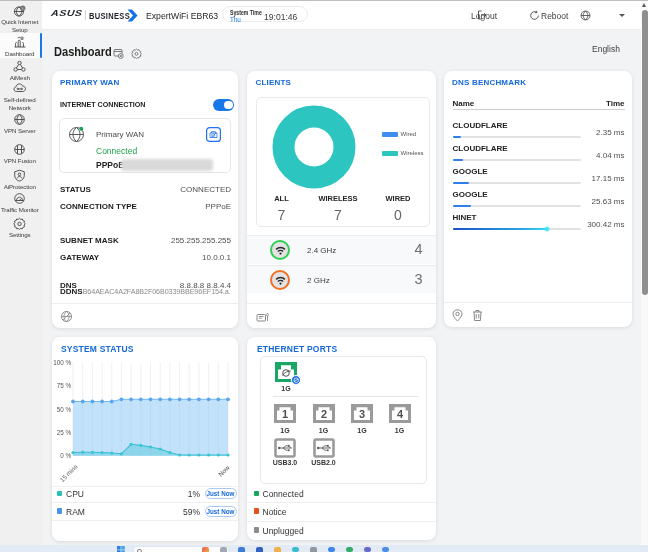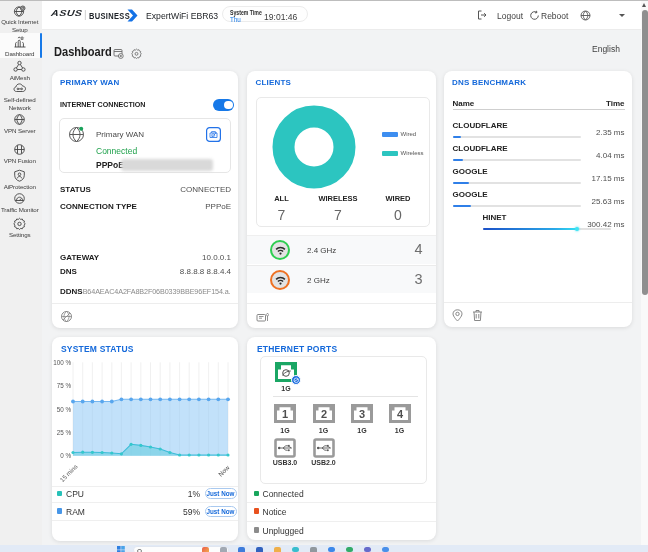--- a/index.html
+++ b/index.html
@@ -73,25 +73,29 @@
         </svg>
   </div>
   <div class="wrow" style="top:112px;">
         <span class="row-label">STATUS</span>
         <span class="rv">CONNECTED</span>
       </div>
   <div class="wrow" style="top:129px;">
         <span class="row-label">CONNECTION TYPE</span>
         <span class="rv">PPPoE</span>
       </div>
+  <div class="wrow" style="top:163px;">
+        <span class="row-label">SUBNET MASK</span>
+        <span class="rv">255.255.255.255</span>
+      </div>
   <div class="wrow" style="top:180px;">
         <span class="row-label">GATEWAY</span>
         <span class="rv">10.0.0.1</span>
       </div>
-  <div class="wrow" style="top:194px;text-align:right;">
+  <div class="wrow" style="top:208px;text-align:right;">
         <span class="row-label">DNS</span>
         <span class="rv">8.8.8.8 8.8.4.4</span>
       </div>
   <div class="wrow" style="top:214px;">
         <span class="row-label">DDNS</span>
         <span style="color:#8a8a8a;font-size:7.2px;letter-spacing:-0.1px;white-space:nowrap;overflow:hidden;max-width:152px;">B64AEAC4A2FA8B2F06B0339BBE96EF154.a...</span>
       </div>
   <div class="cfoot">
     <svg class="abs" style="left:8px;top:6px;" width="13" height="13" viewBox="0 0 13 13" fill="none" stroke="#7a7a7a" stroke-width="0.9">
           <circle cx="6.5" cy="6.5" r="5"></circle>
@@ -173,21 +177,21 @@
         <div class="dt">17.15 ms</div>
         <div class="track"></div>
         <div class="fill" style="width:16px;"></div>
       </div>
   <div class="dnsrow" style="top:117px;">
         <div class="dn">GOOGLE</div>
         <div class="dt">25.63 ms</div>
         <div class="track"></div>
         <div class="fill" style="width:18px;"></div>
       </div>
-  <div class="dnsrow" style="top:140px;margin-left:30px;">
+  <div class="dnsrow" style="top:140px;">
         <div class="dn">HINET</div>
         <div class="dt">300.42 ms</div>
         <div class="track"></div>
         <div class="fill" style="width:95px;background:linear-gradient(90deg,#1b50c8,#2aa8e8 75%,#35e0f2);"></div>
         <div class="abs" style="left:92px;top:16px;width:4px;height:4px;border-radius:50%;background:#40e4f2;box-shadow:0 0 2.5px #35d8ee;"></div>
       </div>
   <div class="cfoot">
     <svg class="abs" style="left:8px;top:6px;" width="11" height="13" viewBox="0 0 11 13" fill="none" stroke="#7a7a7a" stroke-width="0.9">
           <path d="M5.5 12C5.5 12 1 7.6 1 4.9 1 2.4 3 0.8 5.5 0.8S10 2.4 10 4.9C10 7.6 5.5 12 5.5 12z"></path>
           <circle cx="5.5" cy="4.9" r="1.7"></circle>
@@ -429,21 +433,21 @@
     </svg>
  <div class="abs" style="left:104px;top:9.5px;font-size:9.5px;color:#23262a;transform:scaleX(0.91);transform-origin:left top;">ExpertWiFi EBR63</div>
  <div class="abs" style="left:180px;top:5.5px;width:86px;height:16.5px;border:1px solid #ececec;border-radius:9px;background:#fefefe;">
    <div class="abs" style="left:7px;top:2.5px;font-size:6.3px;font-weight:bold;color:#2a2a2a;transform:scaleX(0.82);transform-origin:left top;">System Time</div>
    <div class="abs" style="left:7px;top:9px;font-size:6.3px;color:#1779e8;">Thu</div>
    <div class="abs" style="left:41px;top:4px;font-size:9.5px;color:#3c3c3c;transform:scaleX(0.9);transform-origin:left top;">19:01:46</div>
  </div>
  <svg class="abs" style="left:434.5px;top:10px;" width="10" height="10" viewBox="0 0 10 10" fill="none" stroke="#555" stroke-width="1">
       <path d="M4.5 1H1.5v8h3M4 5h5M7.2 3.2L9 5 7.2 6.8"></path>
     </svg>
- <div class="abs" style="left:455px;top:10.5px;font-size:8.5px;color:#3f3f3f;">Logout</div>
+ <div class="abs" style="left:429px;top:10.5px;font-size:8.5px;color:#3f3f3f;">Logout</div>
  <svg class="abs" style="left:487px;top:9.5px;" width="11" height="11" viewBox="0 0 11 11" fill="none" stroke="#555" stroke-width="1">
       <path d="M9.3 5.5a3.8 3.8 0 1 1-1.6-3.1M7.5 0.8l0.4 1.8-1.9 0.3"></path>
     </svg>
  <div class="abs" style="left:499px;top:10.5px;font-size:8.5px;color:#3f3f3f;">Reboot</div>
  <svg class="abs" style="left:538px;top:9.5px;" width="11" height="11" viewBox="0 0 11 11" fill="none" stroke="#555" stroke-width="0.9">
       <circle cx="5.5" cy="5.5" r="4.5"></circle>
       <path d="M1 5.5h9M5.5 1c-3 2.5-3 6.5 0 9M5.5 1c3 2.5 3 6.5 0 9"></path>
     </svg>
  <div class="abs" style="left:550px;top:10.5px;font-size:8.5px;color:#3f3f3f;margin-top:33px;">English</div>
  <div class="abs" style="left:577px;top:13.5px;width:0;height:0;border-left:3px solid transparent;border-right:3px solid transparent;border-top:3.5px solid #555;"></div>

